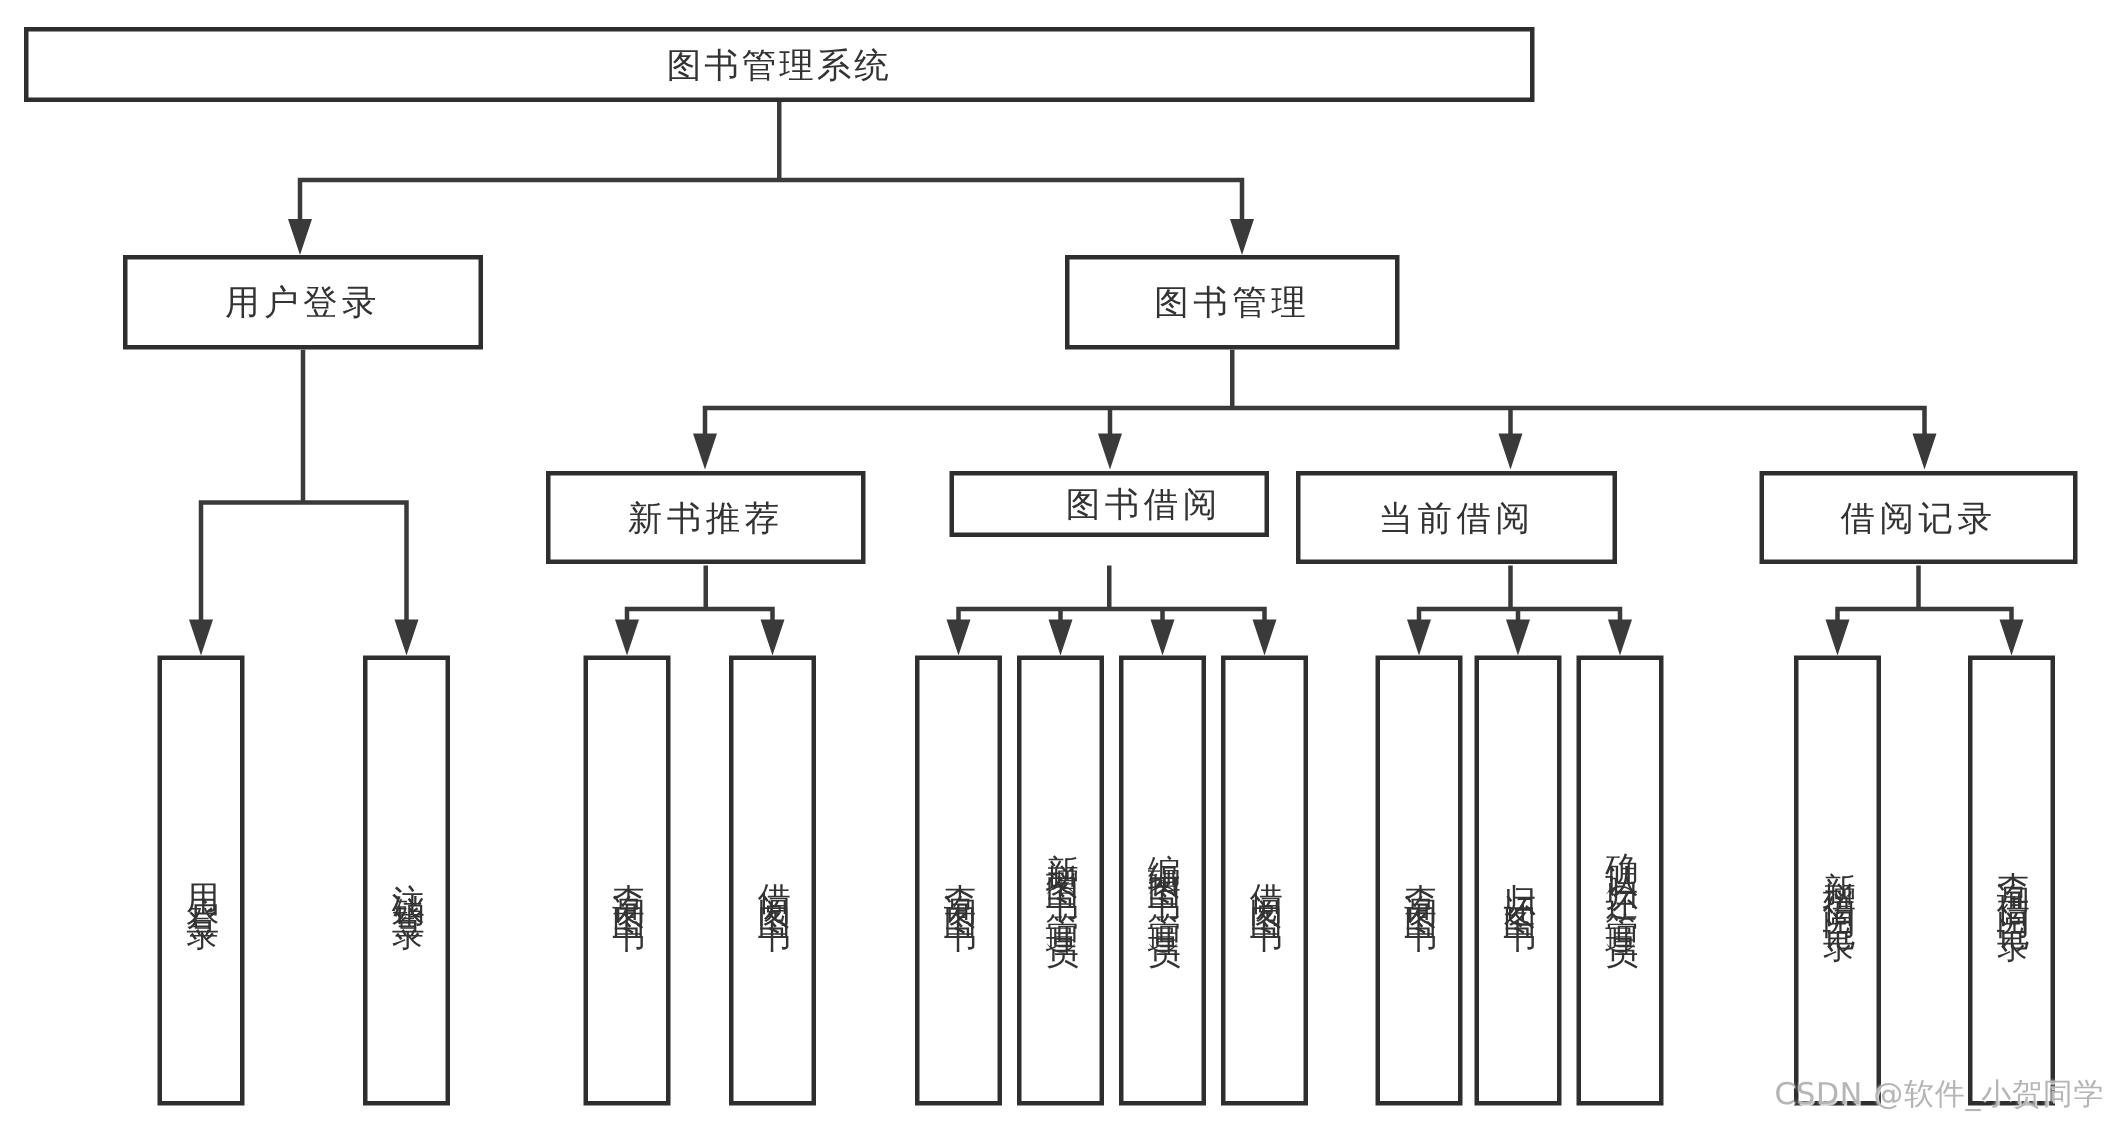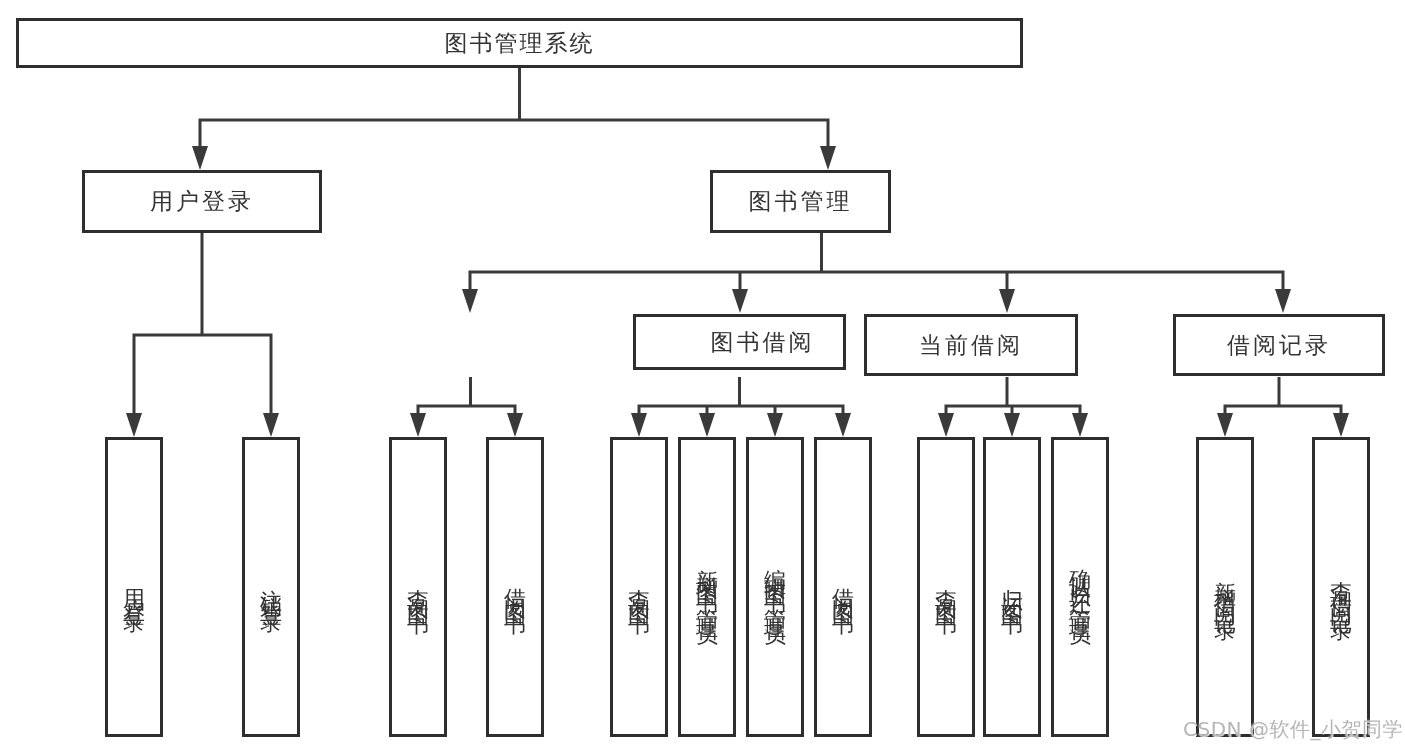--- a/index.html
+++ b/index.html
@@ -84,25 +84,28 @@
     </g>
   </svg>
 
   <div class="box" style="left:16px; top:18px; width:1007px; height:50px;">
     <span class="h-label root-label">图书管理系统</span>
   </div>
 
   <div class="box" style="left:82px; top:170px; width:240px; height:63px;">
     <span class="h-label">用户登录</span>
   </div>
-  <div class="box" style="left:710px; top:170px; width:181px; height:63px;">
+  <div class="box" style="left:710px; top:170px; width:223px; height:63px;">
     <span class="h-label">图书管理</span>
   </div>
 
-  <div class="box" style="left:633px; top:314px; width:213px; height:56px;padding-left:46px;">
+  <div class="box" style="left:364px; top:314px; width:213px; height:62px;">
+    <span class="h-label">新书推荐</span>
+  </div>
+  <div class="box" style="left:633px; top:314px; width:213px; height:44px;padding-left:46px;">
     <span class="h-label">图书借阅</span>
   </div>
   <div class="box" style="left:864px; top:314px; width:214px; height:62px;">
     <span class="h-label">当前借阅</span>
   </div>
   <div class="box" style="left:1173px; top:314px; width:212px; height:62px;">
     <span class="h-label">借阅记录</span>
   </div>
 
   <div class="box" style="left:105px; top:437px; width:58px; height:300px;">

